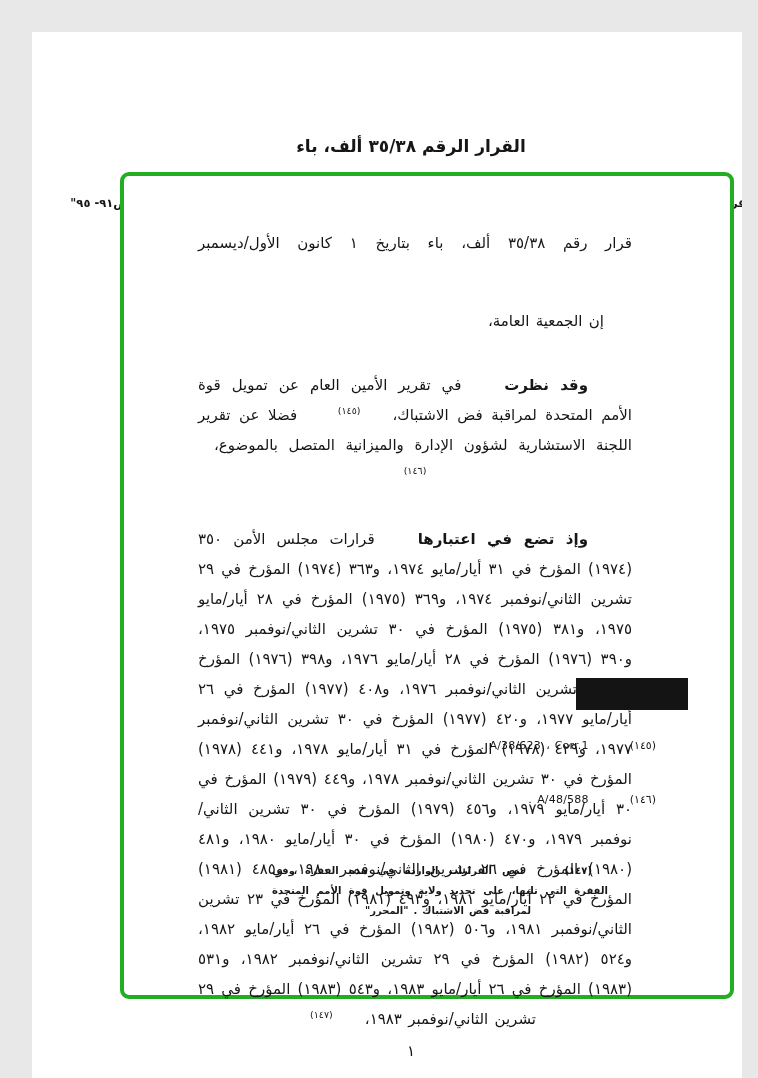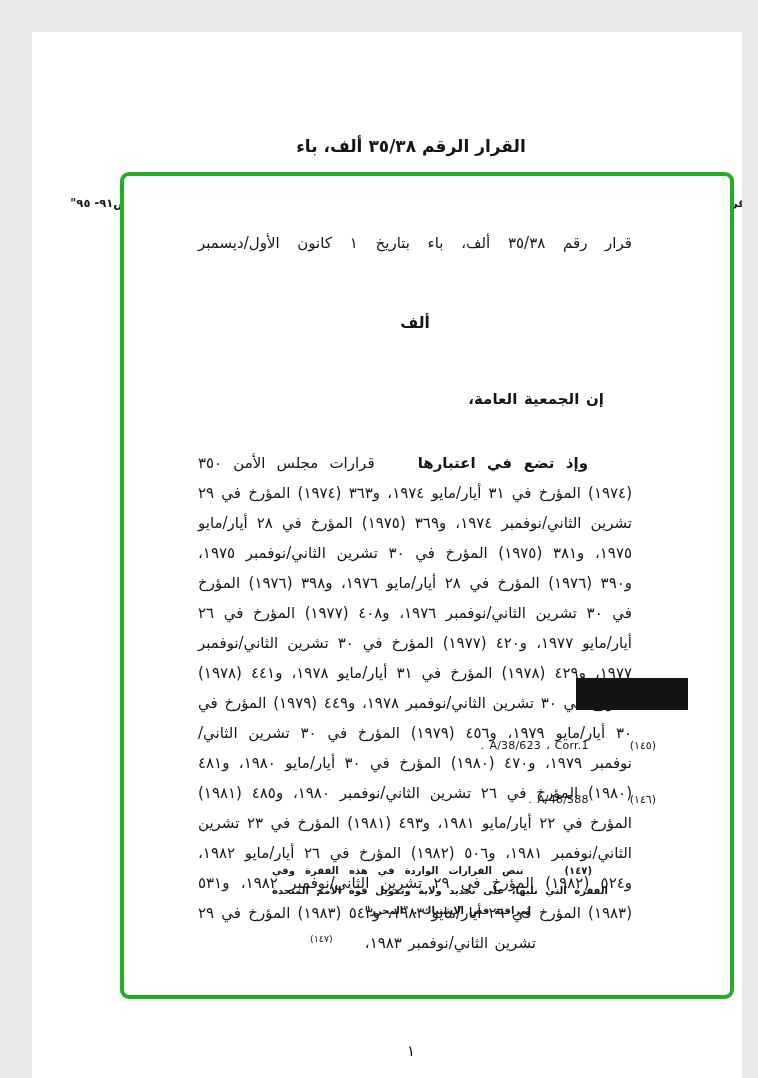--- a/index.html
+++ b/index.html
@@ -33,21 +33,21 @@
     padding:34px 82px 0 58px;
     font-size:15px;
     line-height:30px;
     text-align:justify;
     word-spacing:1.5px;
   }
   .intro-line1 { text-align:justify; text-align-last:justify; line-height:34px; }
   .intro-line2 { text-align:left; padding-left:36px; line-height:34px; }
   .res-heading { text-align:center; text-align-last:center; font-weight:700; margin-top:18px; font-size:15.5px; }
   .section-label { text-align:center; text-align-last:center; font-weight:700; margin-top:16px; font-size:15.5px; }
-  .salutation { font-weight:700; text-indent:28px; margin-top:14px; text-align:right; }
+  .salutation { font-weight:400; text-indent:28px; margin-top:14px; text-align:right; }
   .para { text-indent:28px; margin-top:2px; text-align:justify; text-align-last:center; }
   .lead { font-weight:700; }
   sup.fnref { font-size:9.5px; line-height:0; vertical-align:6px; letter-spacing:0; }
   
   .footnotes {
     position:absolute;
     bottom:26px; right:26px; left:56px;
     direction:rtl;
     text-align:right;
     font-size:11px;
@@ -80,24 +80,24 @@
     <div class="doc-title">القرار الرقم ٣٥/٣٨ ألف، باء</div>
     <div class="doc-source">"قرارات الأمم المتحدة بشأن فلسطين ١٩٨٢ ــ ١٩٨٦، مؤسسة الدراسات الفلسطينية، بيروت، ط ١، ١٩٩٤، مج ٣، ص٩١- ٩٥"</div>
   </div>
 
   <div class="green-box" style="border-color: rgb(34, 173, 34);">
     <div class="box-content">
 
       <div class="intro-line1">قرار رقم ٣٥/٣٨ ألف، باء بتاريخ ١ كانون الأول/ديسمبر</div>
 
 
-      <div class="section-label">ألف</div>
 
       <div class="salutation">إن الجمعية العامة،</div>
 
+      <div class="para"><span class="lead">وقد نظرت</span><span> في تقرير الأمين العام عن تمويل قوة الأمم المتحدة لمراقبة فض الاشتباك،</span><sup class="fnref">(١٤٥)</sup><span> فضلا عن تقرير اللجنة الاستشارية لشؤون الإدارة والميزانية المتصل بالموضوع،</span><sup class="fnref">(١٤٦)</sup></div>
 
       <div class="para"><span class="lead">وإذ تضع في اعتبارها</span><span> قرارات مجلس الأمن ٣٥٠ (١٩٧٤) المؤرخ في ٣١ أيار/مايو ١٩٧٤، و٣٦٣ (١٩٧٤) المؤرخ في ٢٩ تشرين الثاني/نوفمبر ١٩٧٤، و٣٦٩ (١٩٧٥) المؤرخ في ٢٨ أيار/مايو ١٩٧٥، و٣٨١ (١٩٧٥) المؤرخ في ٣٠ تشرين الثاني/نوفمبر ١٩٧٥، و٣٩٠ (١٩٧٦) المؤرخ في ٢٨ أيار/مايو ١٩٧٦، و٣٩٨ (١٩٧٦) المؤرخ في ٣٠ تشرين الثاني/نوفمبر ١٩٧٦، و٤٠٨ (١٩٧٧) المؤرخ في ٢٦ أيار/مايو ١٩٧٧، و٤٢٠ (١٩٧٧) المؤرخ في ٣٠ تشرين الثاني/نوفمبر ١٩٧٧، و٤٢٩ (١٩٧٨) المؤرخ في ٣١ أيار/مايو ١٩٧٨، و٤٤١ (١٩٧٨) المؤرخ في ٣٠ تشرين الثاني/نوفمبر ١٩٧٨، و٤٤٩ (١٩٧٩) المؤرخ في ٣٠ أيار/مايو ١٩٧٩، و٤٥٦ (١٩٧٩) المؤرخ في ٣٠ تشرين الثاني/نوفمبر ١٩٧٩، و٤٧٠ (١٩٨٠) المؤرخ في ٣٠ أيار/مايو ١٩٨٠، و٤٨١ (١٩٨٠) المؤرخ في ٢٦ تشرين الثاني/نوفمبر ١٩٨٠، و٤٨٥ (١٩٨١) المؤرخ في ٢٢ أيار/مايو ١٩٨١، و٤٩٣ (١٩٨١) المؤرخ في ٢٣ تشرين الثاني/نوفمبر ١٩٨١، و٥٠٦ (١٩٨٢) المؤرخ في ٢٦ أيار/مايو ١٩٨٢، و٥٢٤ (١٩٨٢) المؤرخ في ٢٩ تشرين الثاني/نوفمبر ١٩٨٢، و٥٣١ (١٩٨٣) المؤرخ في ٢٦ أيار/مايو ١٩٨٣، و٥٤٣ (١٩٨٣) المؤرخ في ٢٩ تشرين الثاني/نوفمبر ١٩٨٣،</span><sup class="fnref">(١٤٧)</sup></div>
 
       <div class="footnotes">
         <div class="fn-rule"></div>
         <div class="fn-item"><span class="fn-num">(١٤٥)</span><span class="fn-latin">A/38/623 ، Corr.1 .</span></div>
         <div class="fn-item"><span class="fn-num">(١٤٦)</span><span class="fn-latin">A/48/588 .</span></div>
         <div class="fn-item fn-bold-wrap"><span class="fn-bold"><span class="fn-num">(١٤٧)</span><span>تنص القرارات الواردة في هذه الفقرة وفي الفقرة التي تليها، على تجديد ولاية وتمويل قوة الأمم المتحدة لمراقبة فض الاشتباك . "المحرر"</span></span></div>
       </div>
 

